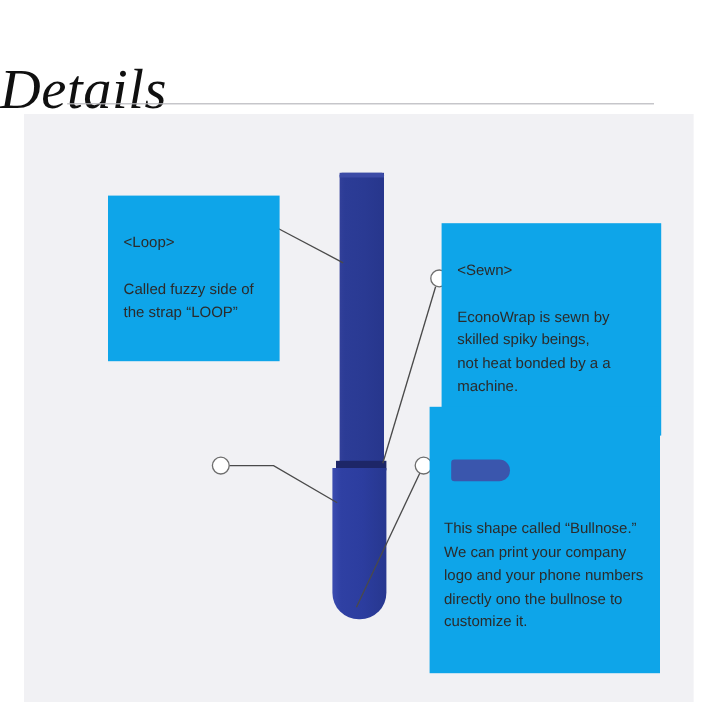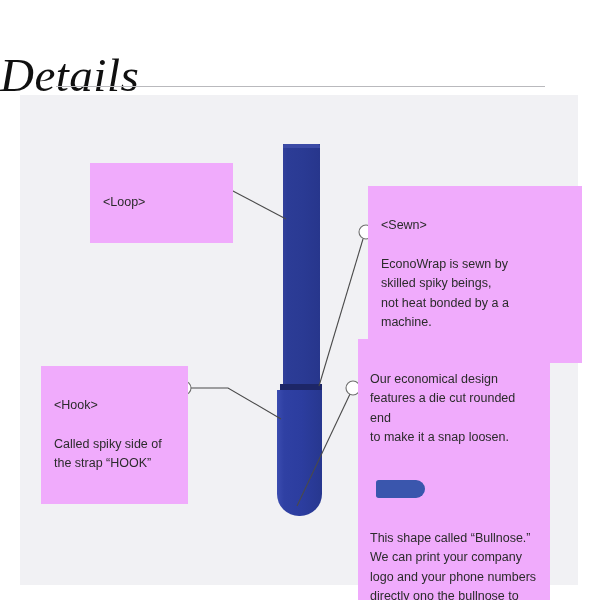--- a/index.html
+++ b/index.html
@@ -91,36 +91,36 @@
     position: absolute;
     left: 0;
     top: 0;
     width: 600px;
     height: 600px;
     pointer-events: none;
   }
   
   .callout {
     position: absolute;
-    background: #f0abfc;
+    background: #0ea5e9;
     color: #2b2b2b;
     font-size: 12.5px;
     line-height: 19.5px;
     padding: 10px 13px 11px 13px;
     box-sizing: border-box;
     white-space: pre-line;
   }
   .callout .tag {
     display: block;
   }
   .callout .body {
     display: block;
   }
   #callout-loop  { left: 90px;  top: 163px; width: 143px; }
-  #callout-sewn  { left: 368px; top: 186px; width: 214px; }
+  #callout-sewn  { left: 368px; top: 186px; width: 183px; }
   #callout-hook  { left: 41px;  top: 366px; width: 147px; }
   #callout-bullnose {
     left: 358px; top: 339px; width: 192px;
     padding: 11px 13px 13px 12px;
   }
   #bullnose-swatch {
     width: 49px;
     height: 18px;
     background: #3a56ad;
     border-radius: 3px 10px 10px 3px;
@@ -152,40 +152,34 @@
 
     <polyline points="191,388 228,388 281,419" fill="none" stroke="#4a4a4a" stroke-width="1.1"></polyline>
     <circle cx="184" cy="388" r="7" fill="#ffffff" stroke="#6e6e6e" stroke-width="1.1"></circle>
 
     <line x1="350" y1="394" x2="297" y2="506" stroke="#4a4a4a" stroke-width="1.1"></line>
     <circle cx="353" cy="388" r="7" fill="#ffffff" stroke="#6e6e6e" stroke-width="1.1"></circle>
   </svg>
 
   <div class="callout" id="callout-loop">
     <span class="tag">&lt;Loop&gt;</span>
+    <span class="body">Called fuzzy side of
+the strap “LOOP”</span>
   </div>
 
   <div class="callout" id="callout-sewn">
     <span class="tag">&lt;Sewn&gt;</span>
     <span class="body">EconoWrap is sewn by
 skilled  spiky beings,
 not heat bonded by a a
 machine.</span>
   </div>
 
-  <div class="callout" id="callout-hook">
-    <span class="tag">&lt;Hook&gt;</span>
-    <span class="body">Called spiky side of
-the strap “HOOK”</span>
-  </div>
 
   <div class="callout" id="callout-bullnose">
-    <span class="body">Our economical design
-features a die cut rounded end
-to make it a snap loosen.</span>
     <div id="bullnose-swatch"></div>
     <span class="body">This shape called “Bullnose.”
 We can print your company
 logo and your phone numbers
 directly ono the bullnose to
 customize it.</span>
   </div>
 
 </div>
 

